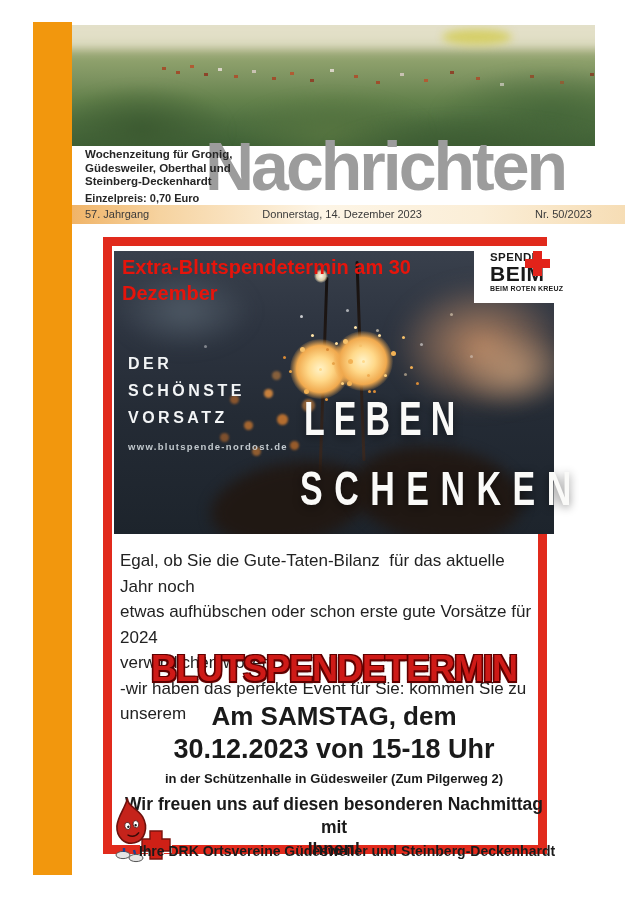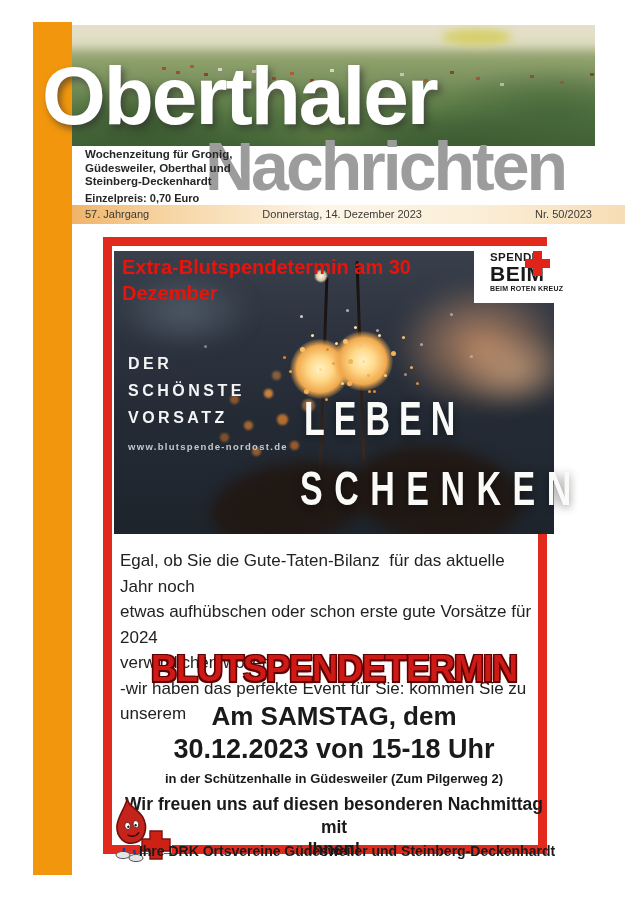--- a/index.html
+++ b/index.html
@@ -117,21 +117,20 @@
   <div class="photo">
     <div class="blob haze"></div>
     <div class="blob fieldy"></div>
     <div class="roofs"></div>
     <div class="blob trees3"></div>
     <div class="blob trees1"></div>
     <div class="blob trees2"></div>
     <div class="blob trees4"></div>
   </div>
 
-  <div class="title1">Oberthaler</div>
   <div class="title2">Nachrichten</div>
 
   <div class="info">
     <div>Wochenzeitung für Gronig,</div>
     <div>Güdesweiler, Oberthal und</div>
     <div>Steinberg-Deckenhardt</div>
   </div>
   <div class="price">Einzelpreis: 0,70 Euro</div>
 
   <div class="edition-bar">

